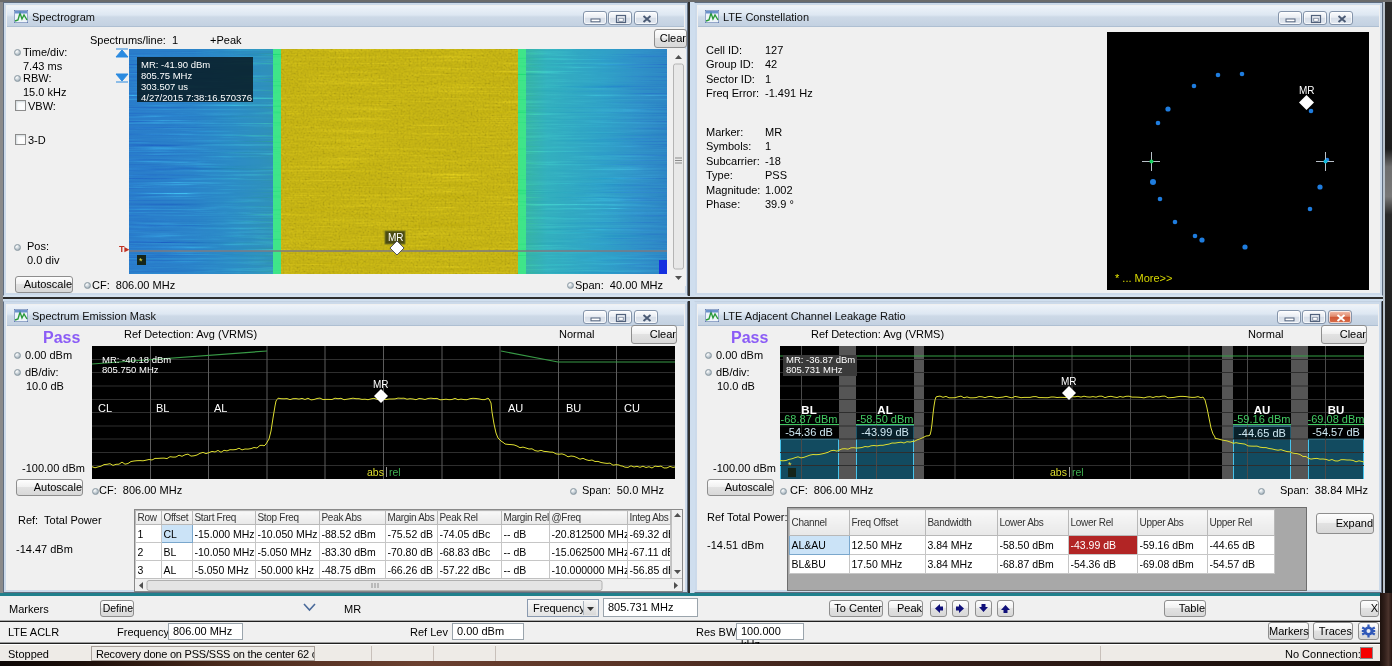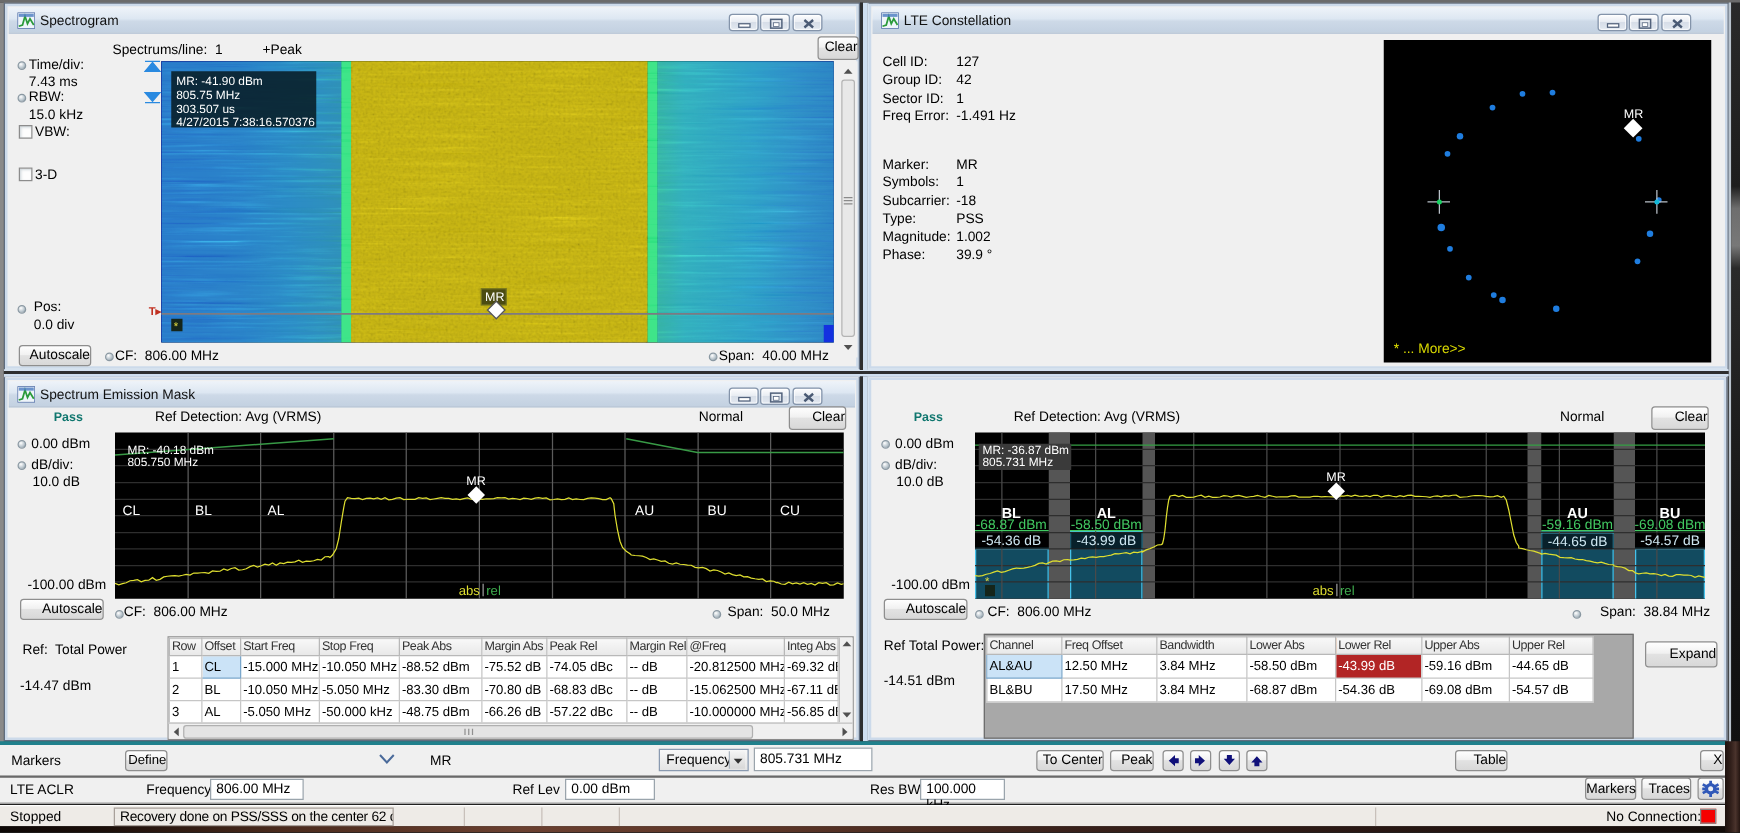--- a/index.html
+++ b/index.html
@@ -10,21 +10,21 @@
 .tb .ttl{position:absolute;left:25px;top:5px;font-size:11px;color:#111;white-space:nowrap}
 .tb .ico{position:absolute;left:7px;top:4px;width:14px;height:13px}
 .cbtn{position:absolute;top:5px;width:24px;height:14px;border:1px solid #8494aa;border-radius:3px;background:linear-gradient(#fdfdfe,#e9edf3 45%,#d7dee8 50%,#e2e8f0);box-shadow:inset 0 0 0 1px rgba(255,255,255,.7)}
 .cbtn svg{position:absolute;left:0;top:0}
 .cbtn.close{background:linear-gradient(#f5c0ae,#e08a6e 45%,#cf5535 50%,#d96f4a)}
 .btn{position:absolute;background:linear-gradient(#fefefe,#f1f1f1 45%,#e2e2e2 50%,#d8d8d8);border:1px solid #8e8e8e;border-radius:3px;text-align:right;font-size:11px;color:#000}
 .circ{position:absolute;width:7px;height:7px;border-radius:50%;background:radial-gradient(circle at 35% 30%,#fff,#b8c4cc 60%,#7c8b94);border:1px solid #8a98a2}
 .cbox{position:absolute;width:11px;height:11px;background:#fdfdfd;border:1px solid #8c8c8c;box-shadow:inset 1px 1px 2px #d0d8dc}
 .inp{position:absolute;background:#fff;border:1px solid #9aa4ac;font-size:11px;padding:1px 4px;color:#000}
 .lbl{position:absolute;white-space:nowrap}
-.g{color:#0f766e;font-weight:bold;font-size:10px}
+.g{color:#8b5cf6;font-weight:bold;font-size:16px}
 svg{display:block}
 .row{position:absolute;left:0;width:1392px}
 table td,table th{border:1px solid #c6c6c6;padding:0 1.5px;white-space:nowrap;overflow:hidden;text-align:left;font-weight:normal;font-size:10.5px}
 th.h{font-size:10px;letter-spacing:-0.3px;color:#333;border:1px solid #b8b8b8;text-align:left;background:linear-gradient(#f8f8f8,#e8e8e8)}
 table{background:#fff}
 </style></head>
 <body>
 
 <div class="win" id="w1" style="left:3px;top:2px;width:685px;height:294px;border-bottom-color:#d5e2ef">
  <div class="tb">
@@ -391,20 +391,44 @@
    <svg width="547" height="13">
           <path d="M4 6.5 L8 3 V10 Z" fill="#505050"></path>
           <path d="M543 6.5 L539 3 V10 Z" fill="#505050"></path>
           <rect x="12" y="1.5" width="455" height="10" rx="2" fill="#e4e4e4" stroke="#b0b0b0"></rect>
           <path d="M237 4 V9 M240 4 V9 M243 4 V9" stroke="#909090"></path>
         </svg>
   </div>
  </div>
 </div>
 <div class="win" id="w4" style="left:694px;top:301px;width:688px;height:292px;border-top-color:#c3d1e1;border-left-color:#cfdeee">
+ <div class="tb">
+      <svg class="ico" width="14" height="13">
+        <rect x="0" y="0" width="14" height="13" fill="#eef4fa" stroke="#3a5a9a"></rect>
+        <polyline points="1,11 4,10 6,3 8,9 10,5 13,10" fill="none" stroke="#2a9a3a" stroke-width="1.4"></polyline>
+        <rect x="1" y="1" width="12" height="2.5" fill="#4a7ac0" opacity=".8"></rect>
+      </svg>
+  <span class="ttl">LTE Adjacent Channel Leakage Ratio</span>
+  <div class="cbtn" style="right:77px">
+        <svg width="24" height="14">
+          <rect x="7" y="7" width="9" height="2.8" fill="#fff" stroke="#52627c" stroke-width="1"></rect>
+        </svg>
+      </div>
+  <div class="cbtn" style="right:52px">
+        <svg width="24" height="14">
+          <rect x="7.5" y="3.5" width="9" height="7" fill="none" stroke="#52627c" stroke-width="1.2"></rect>
+          <rect x="9.8" y="6.2" width="4.4" height="3" fill="#fff" stroke="#52627c" stroke-width=".6"></rect>
+        </svg>
+      </div>
+  <div class="cbtn close" style="right:26px">
+        <svg width="24" height="14">
+          <path d="M8.5 4 L15.5 10 M15.5 4 L8.5 10" stroke="#fff" stroke-width="1.9" fill="none"></path>
+        </svg>
+      </div>
+ </div>
  <div class="lbl g" style="left:36px;top:27px">Pass</div>
  <div class="lbl" style="left:116px;top:26px">Ref Detection: Avg (VRMS)</div>
  <div class="lbl" style="left:553px;top:26px">Normal</div>
  <div class="btn" style="left:626px;top:23px;width:46px;height:19px;line-height:17px">Clear</div>
  <div class="circ" style="left:10px;top:50px"></div>
  <div class="lbl" style="left:21px;top:47px">0.00 dBm</div>
  <div class="circ" style="left:10px;top:67px"></div>
  <div class="lbl" style="left:21px;top:64px">dB/div:</div>
  <div class="lbl" style="left:22px;top:78px">10.0 dB</div>
  <div class="lbl" style="left:18px;top:160px">-100.00 dBm</div>
@@ -488,21 +512,21 @@
    <colgroup>
           <col style="width:60px">
           <col style="width:76px">
           <col style="width:72px">
           <col style="width:71px">
           <col style="width:69px">
           <col style="width:70px">
           <col style="width:67px">
         </colgroup>
    <tbody>
-          <tr style="height:14px;background:#f97316;color:#222">
+          <tr style="height:26px;background:#f97316;color:#222">
             <th class="h">Channel</th>
             <th class="h">Freq Offset</th>
             <th class="h">Bandwidth</th>
             <th class="h">Lower Abs</th>
             <th class="h">Lower Rel</th>
             <th class="h">Upper Abs</th>
             <th class="h">Upper Rel</th>
           </tr>
    <tr style="height:19px">
             <td style="background:#cbe3f7;border:1px solid #7aa7cc">AL&amp;AU</td>

